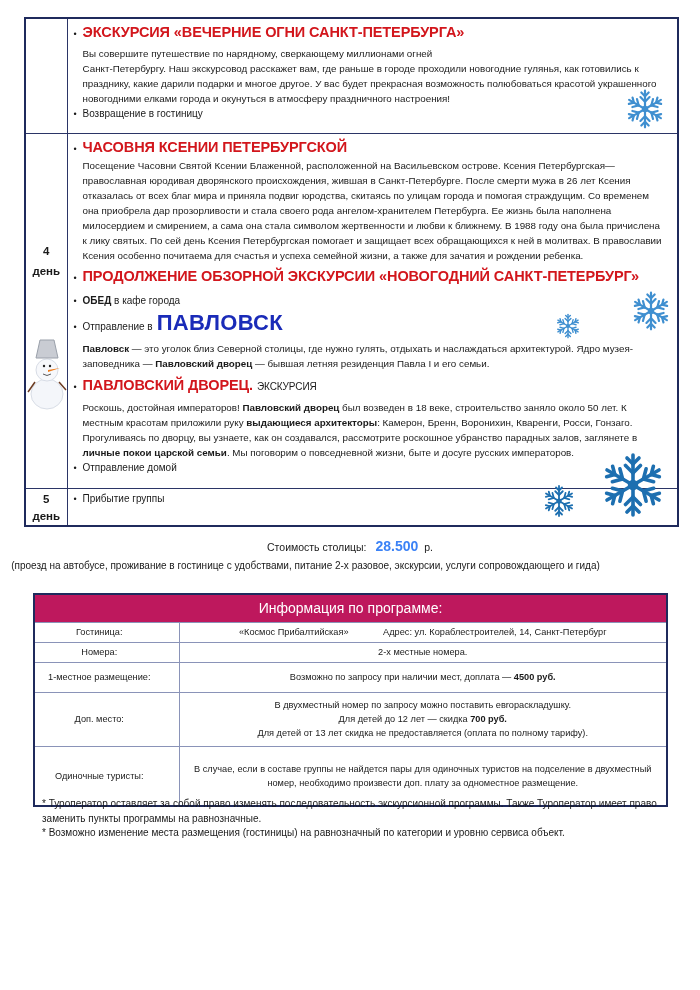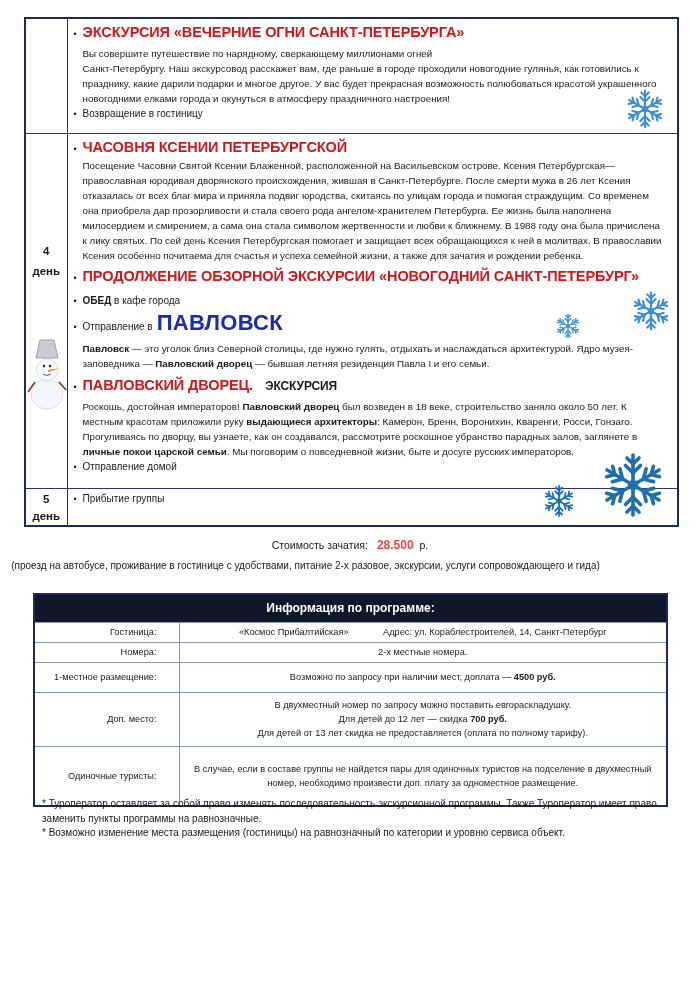--- a/index.html
+++ b/index.html
@@ -10,39 +10,39 @@
     position: absolute; left: 24px; top: 17px; width: 655px;
     border: 2px solid #1f2a5c; border-collapse: collapse;
   }
   .prog-table td { border: 1.5px solid #2b3566; vertical-align: top; }
   .day-col { width: 42px; text-align: center; font-weight: bold; font-size: 11.5px; line-height: 20px; }
   .content-col { padding: 2px 8px 2px 6px; position: relative; }
 
   .bullet-row { display: flex; align-items: baseline; font-size: 10px; line-height: 15px; }
   .bullet { width: 9px; flex: 0 0 9px; font-size: 9px; }
   .h-red { color: #d2161c; font-weight: bold; font-size: 14.5px; line-height: 22px; letter-spacing: -0.1px; }
-  .h-red small { font-size: 12px; color: #1a1a1a; font-weight: bold; margin-left: 12px; }
+  .h-red small { font-size: 10px; color: #1a1a1a; font-weight: normal; margin-left: 4px; }
   .para { font-size: 9.8px; line-height: 15px; padding-left: 9px; padding-right: 4px; }
   .para b { font-weight: bold; }
   .pavlovsk { color: #1a2bb8; font-weight: bold; font-size: 22px; letter-spacing: 0.3px; margin-left: 4px; }
 
   .snow { position: absolute; }
   .snow svg { display: block; }
 
   .price-line { position: absolute; top: 538px; left: 0; width: 700px; text-align: center; font-size: 10.5px; }
-  .price-val { color: #ef4444; font-weight: bold; font-size: 12px; margin: 1px 3px 0 6px; }
+  .price-val { color: #3b82f6; font-weight: bold; font-size: 14px; margin: 1px 3px 0 6px; }
   .price-note { position: absolute; top: 560px; left: 0; width: 611px; text-align: center; font-size: 10px; }
 
   .info-table {
     position: absolute; left: 33px; top: 593px; width: 635px;
     border: 2px solid #1f2a5c; border-collapse: collapse;
   }
-  .info-table th { background: #0f172a; color: #ffffff; font-weight: bold; font-size: 12px; height: 28px; }
+  .info-table th { background: #be185d; color: #ffffff; font-weight: normal; font-size: 14px; height: 28px; }
   .info-table td { border: 1px solid #8a93b8; font-size: 9.2px; line-height: 14px; padding: 2px 7px; text-align: center; }
-  .info-table td.lbl { text-align: right; width: 145px; padding-right: 22px; vertical-align: middle; }
+  .info-table td.lbl { width: 145px; padding-right: 22px; vertical-align: middle; }
 
   .notes { position: absolute; left: 42px; top: 797px; width: 620px; font-size: 10px; line-height: 14.5px; }
 </style>
 </head>
 <body>
 
 <svg width="0" height="0" style="position:absolute">
   <defs>
     <g id="flake">
       <g stroke="currentColor" stroke-width="2.4" stroke-linecap="round" fill="none">
@@ -177,21 +177,21 @@
         <svg width="36" height="36" viewBox="-24 -24 48 48">
               <use href="#flake"></use>
             </svg>
       </div>
     </td>
   </tr>
 </tbody>
   </table>
 
 <div class="price-line">
-  <span>Стоимость зачатия:</span>
+  <span>Стоимость столицы:</span>
   <span class="price-val">28.500</span>
   <span>р.</span>
 </div>
 <div class="price-note">(проезд на автобусе, проживание в гостинице с удобствами, питание 2-х разовое, экскурсии, услуги сопровождающего и гида)</div>
 
 <table class="info-table">
   <tbody>
       <tr>
         <th colspan="2">Информация по программе:</th>
       </tr>

